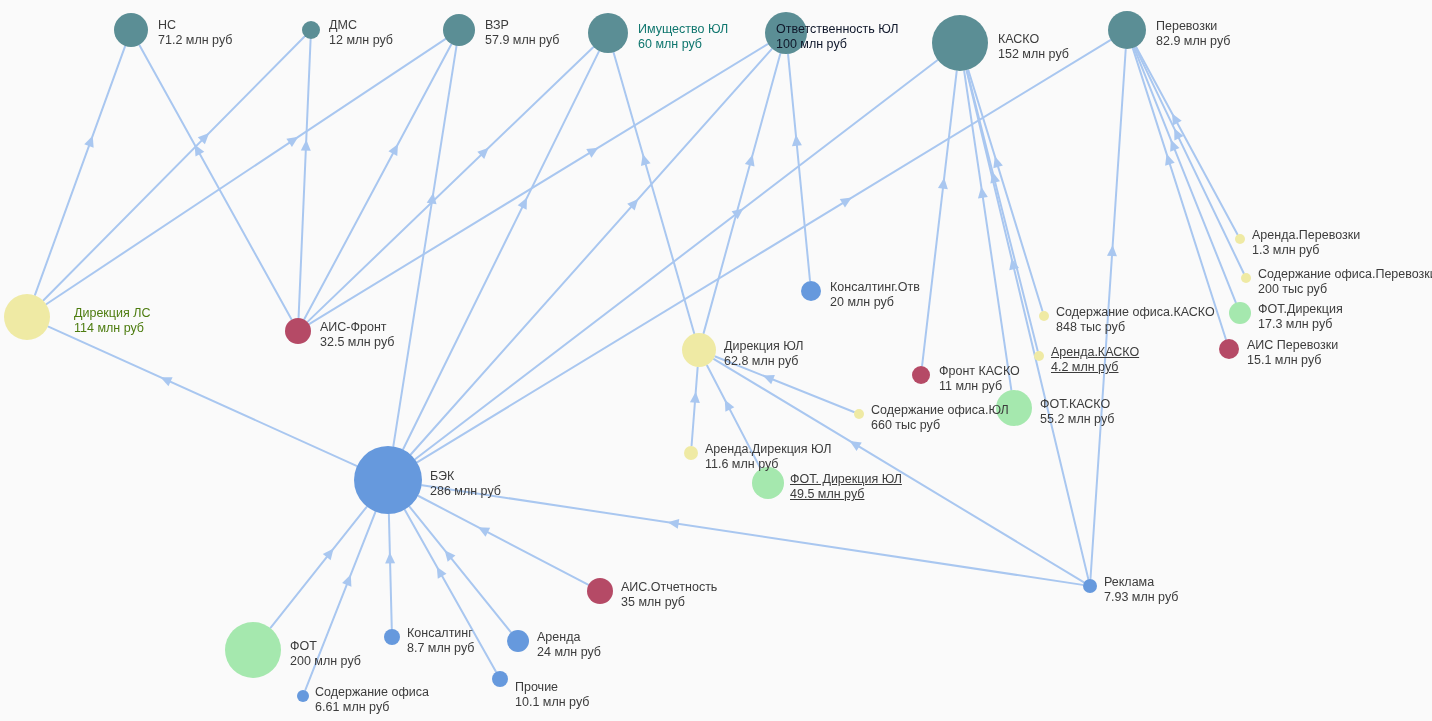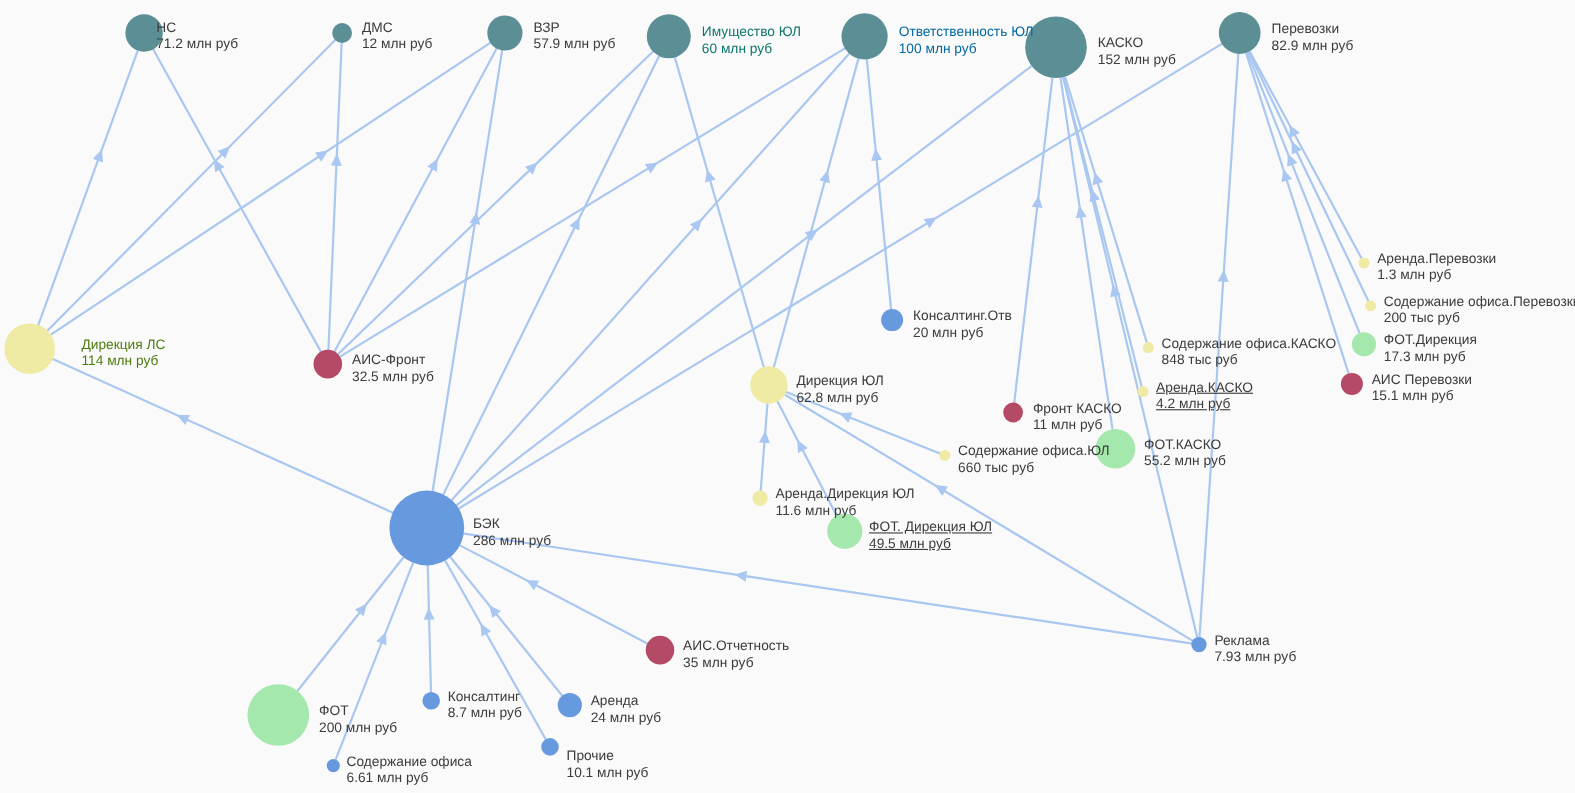--- a/index.html
+++ b/index.html
@@ -160,37 +160,37 @@
         <circle cx="1090" cy="586" r="7" fill="#6699dd" class="node-circle"></circle>
         <circle cx="600" cy="591" r="13" fill="#b54a66" class="node-circle"></circle>
         <circle cx="253" cy="650" r="28" fill="#a5e8ae" class="node-circle"></circle>
         <circle cx="303" cy="696" r="6" fill="#6699dd" class="node-circle"></circle>
         <circle cx="392" cy="637" r="8" fill="#6699dd" class="node-circle"></circle>
         <circle cx="518" cy="641" r="11" fill="#6699dd" class="node-circle"></circle>
         <circle cx="500" cy="679" r="8" fill="#6699dd" class="node-circle"></circle>
       </g>
   </svg>
   <div id="labels-layer">
-      <div class="node-label" style="left: 142px; top: 18px; color: rgb(60, 60, 60);">
+      <div class="node-label" style="left: 158px; top: 18px; color: rgb(60, 60, 60);">
         <span class="lbl-name">НС</span>
         <span class="lbl-value">71.2 млн руб</span>
       </div>
       <div class="node-label" style="left: 329px; top: 18px; color: rgb(60, 60, 60);">
         <span class="lbl-name">ДМС</span>
         <span class="lbl-value">12 млн руб</span>
       </div>
       <div class="node-label" style="left: 485px; top: 18px; color: rgb(60, 60, 60);">
         <span class="lbl-name">ВЗР</span>
         <span class="lbl-value">57.9 млн руб</span>
       </div>
       <div class="node-label" style="left: 638px; top: 22px; color: #0f766e;">
         <span class="lbl-name">Имущество ЮЛ</span>
         <span class="lbl-value">60 млн руб</span>
       </div>
-      <div class="node-label" style="left: 817px; top: 22px; color: #0369a1;">
+      <div class="node-label" style="left: 776px; top: 22px; color: #0f172a;">
         <span class="lbl-name">Ответственность ЮЛ</span>
         <span class="lbl-value">100 млн руб</span>
       </div>
       <div class="node-label" style="left: 998px; top: 32px; color: rgb(60, 60, 60);">
         <span class="lbl-name">КАСКО</span>
         <span class="lbl-value">152 млн руб</span>
       </div>
       <div class="node-label" style="left: 1156px; top: 19px; color: rgb(60, 60, 60);">
         <span class="lbl-name">Перевозки</span>
         <span class="lbl-value">82.9 млн руб</span>

